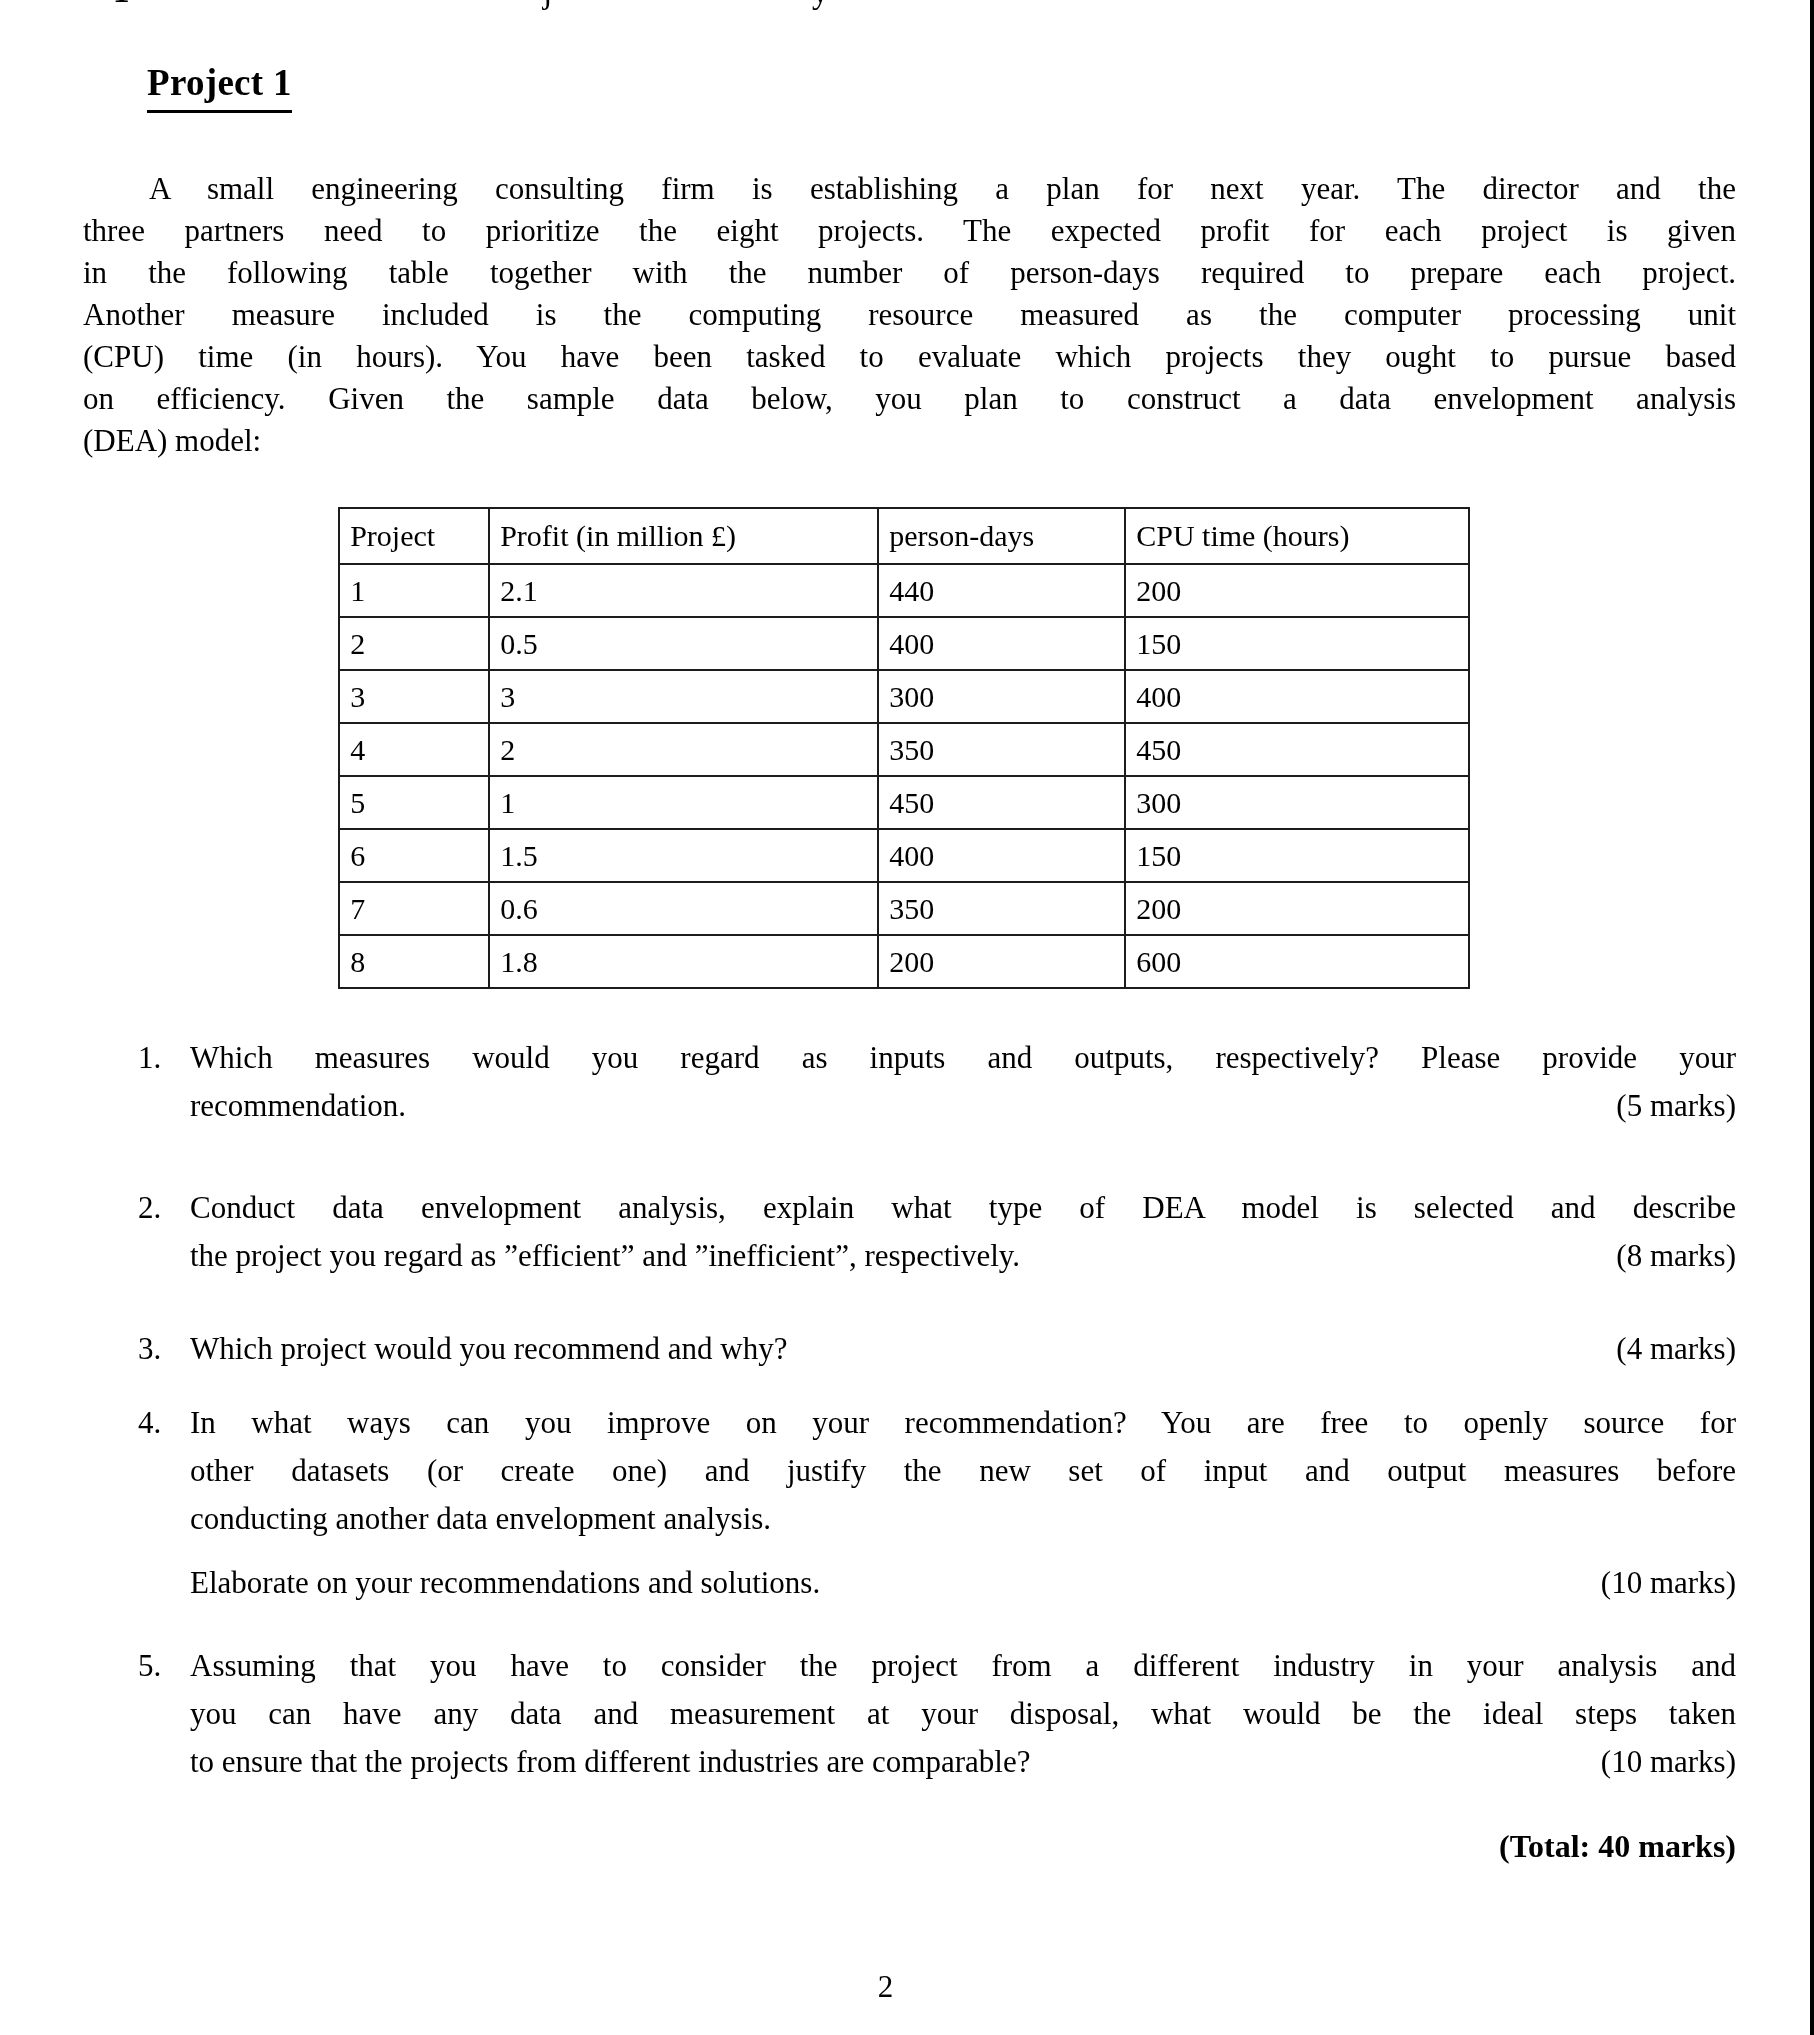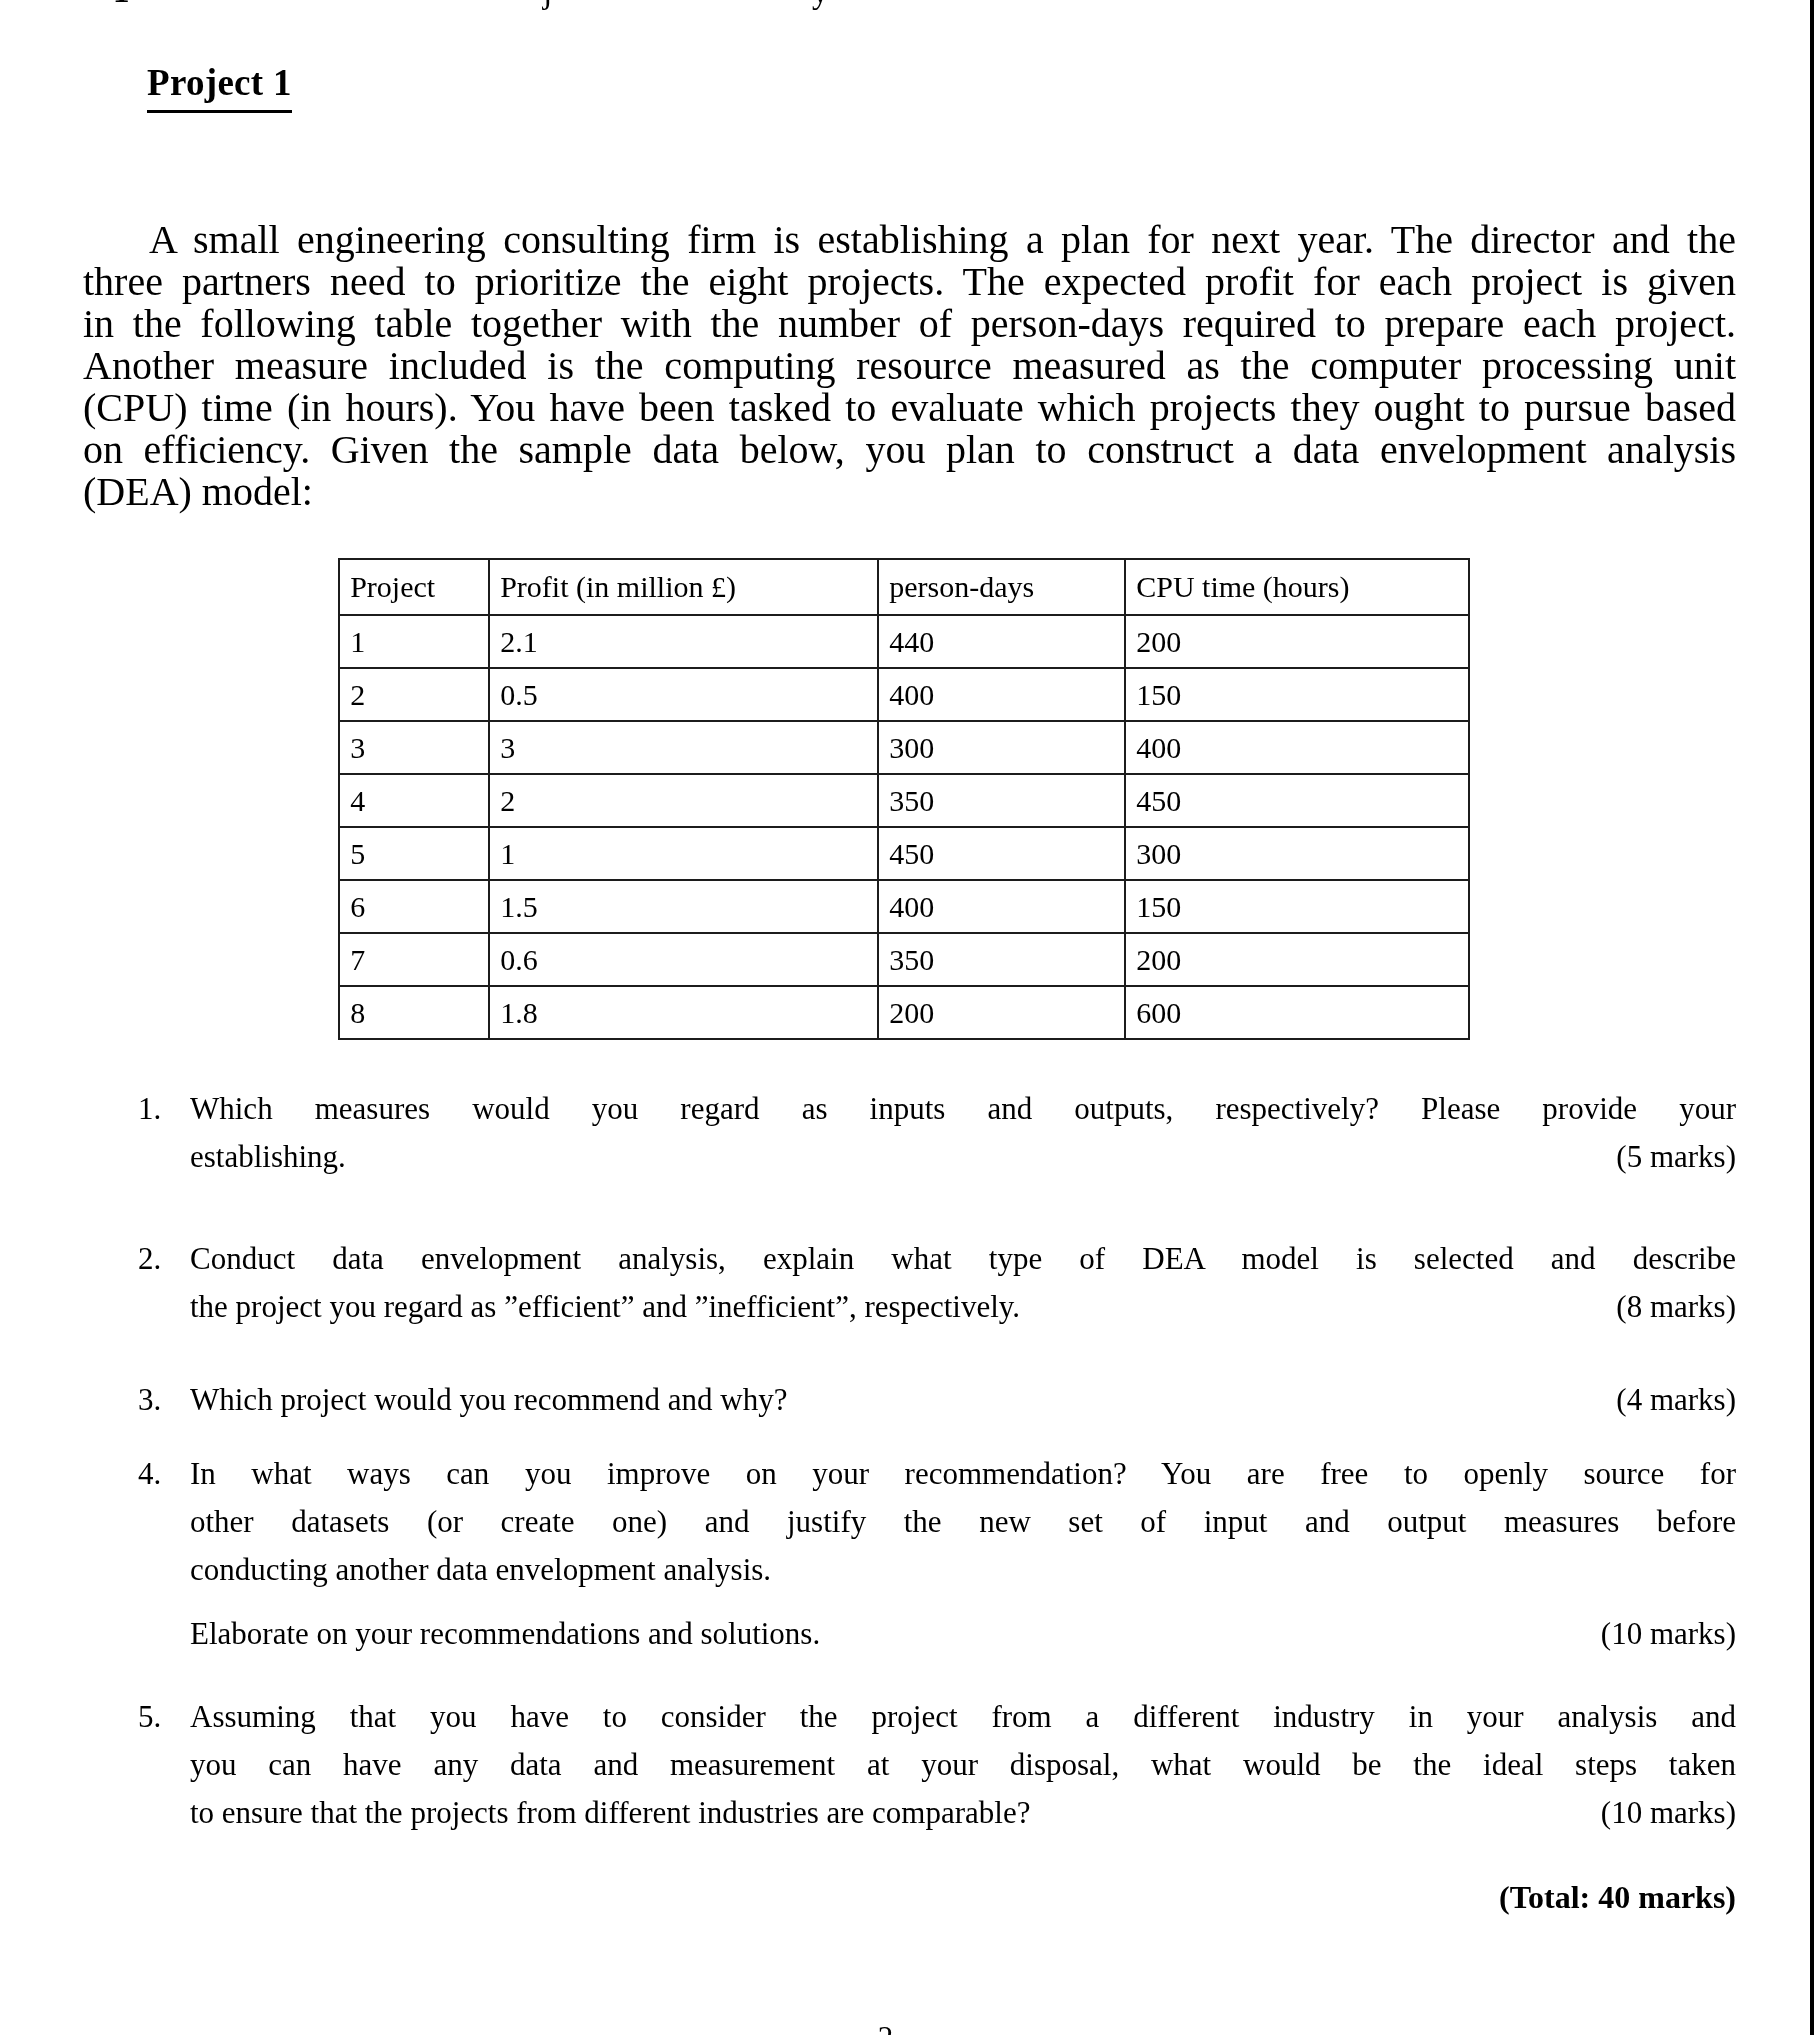--- a/index.html
+++ b/index.html
@@ -21,21 +21,21 @@
   .frag { position:absolute; font-size:33px; line-height:33px; }
   .frag-1 { left:113px; top:-25.5px; font-weight:bold; }
   .frag-2 { left:543px; top:-24px; }
   .frag-3 { left:812px; top:-24px; }
 
   .content { position:relative; padding:0 78px 0 83px; }
 
   .heading { margin:61px 0 0 64px; font-size:37px; font-weight:bold; letter-spacing:0.3px; }
   .heading .hline { display:inline-block; border-bottom:3.2px solid #000; padding-bottom:6.4px;text-align:right; }
 
-  .para { margin-top:106px; font-size:40px; line-height:42px; }
+  .para { margin-top:55px; font-size:31px; line-height:42px; }
   .jline { text-align:justify; text-align-last:justify; }
   .plainline { text-align:left; }
 
   .data-table {
     margin-top:45px; margin-left:255px;
     border-collapse:collapse; table-layout:fixed;
     width:1129px; font-size:30px;
   }
   .data-table th, .data-table td {
     border:2.5px solid #1c1c1c;
@@ -153,21 +153,21 @@
           <td>200</td>
           <td>600</td>
         </tr>
       </tbody>
     </table>
 
     <div class="q q-1">
       <span class="qnum">1.</span>
       <div class="jline">Which measures would you regard as inputs and outputs, respectively? Please provide your</div>
       <div class="marksline">
-        <span>establishing.</span>
+        <span>recommendation.</span>
         <span class="marks">(5 marks)</span>
       </div>
     </div>
 
     <div class="q q-2">
       <span class="qnum">2.</span>
       <div class="jline">Conduct data envelopment analysis, explain what type of DEA model is selected and describe</div>
       <div class="marksline">
         <span>the project you regard as ”efficient” and ”inefficient”, respectively.</span>
         <span class="marks">(8 marks)</span>

